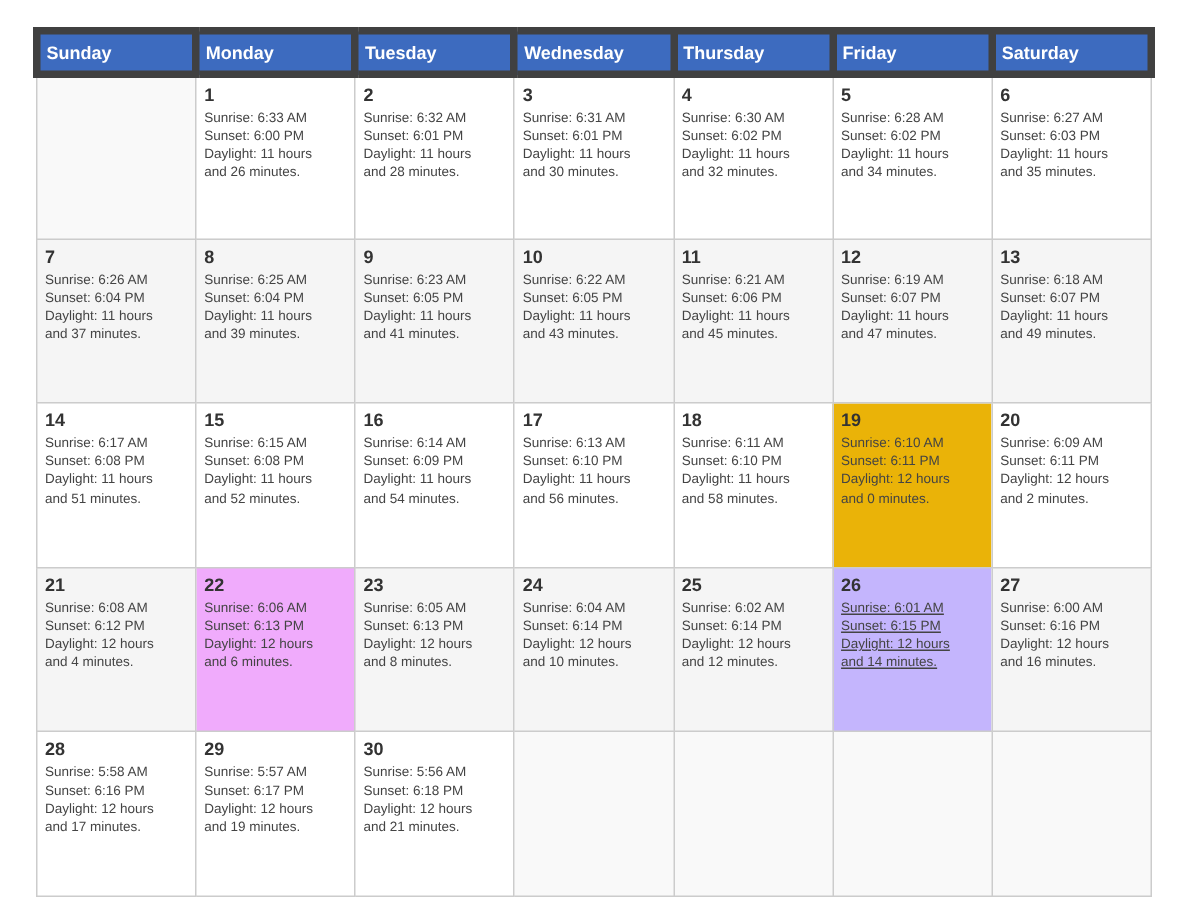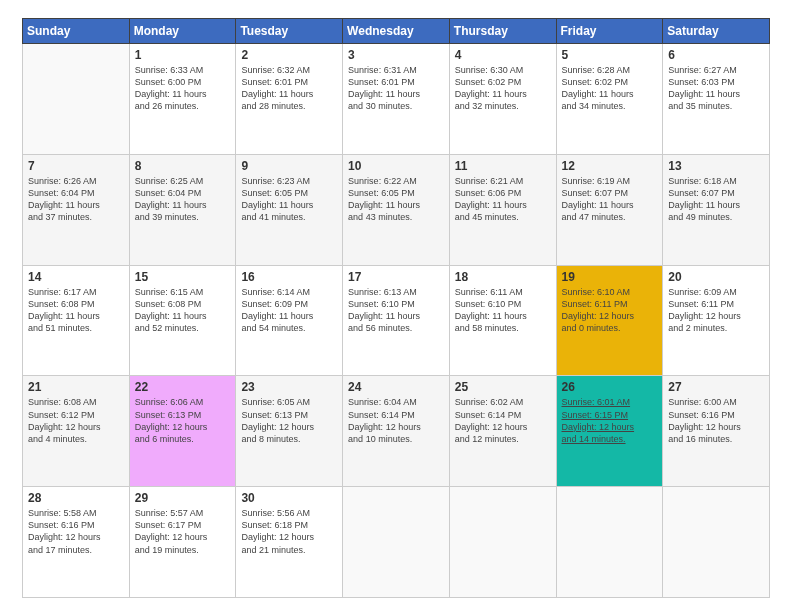--- a/index.html
+++ b/index.html
@@ -60,21 +60,21 @@
       border-collapse: collapse;
       width: 100%;
       table-layout: fixed;
     }
     .calendar th {
       background-color: #3d6bbf;
       color: #fff;
       font-size: 12px;
       font-weight: bold;
       padding: 5px 4px;
-      border: 1px solid #404040;
+      border: 5px solid #404040;
       text-align: left;
     }
     .calendar td {
       border: 1px solid #ccc;
       vertical-align: top;
       padding: 4px 5px;
       font-size: 9.5px;
       color: #333;
       height: 88px;
       width: calc(100% / 7);
@@ -288,21 +288,21 @@
 Daylight: 12 hours
 and 10 minutes.</div>
           </td>
           <td style="background: rgb(245, 245, 245); margin-left: 32px;">
             <div class="day-number">25</div>
             <div class="day-info" style="white-space: pre-line;">Sunrise: 6:02 AM
 Sunset: 6:14 PM
 Daylight: 12 hours
 and 12 minutes.</div>
           </td>
-          <td style="background: #14b8a6;">
+          <td style="background: #c4b5fd;">
             <div class="day-number">26</div>
             <div class="day-info" style="white-space: pre-line; text-decoration: underline;">Sunrise: 6:01 AM
 Sunset: 6:15 PM
 Daylight: 12 hours
 and 14 minutes.</div>
           </td>
           <td style="background: rgb(245, 245, 245);">
             <div class="day-number">27</div>
             <div class="day-info" style="white-space: pre-line;">Sunrise: 6:00 AM
 Sunset: 6:16 PM

